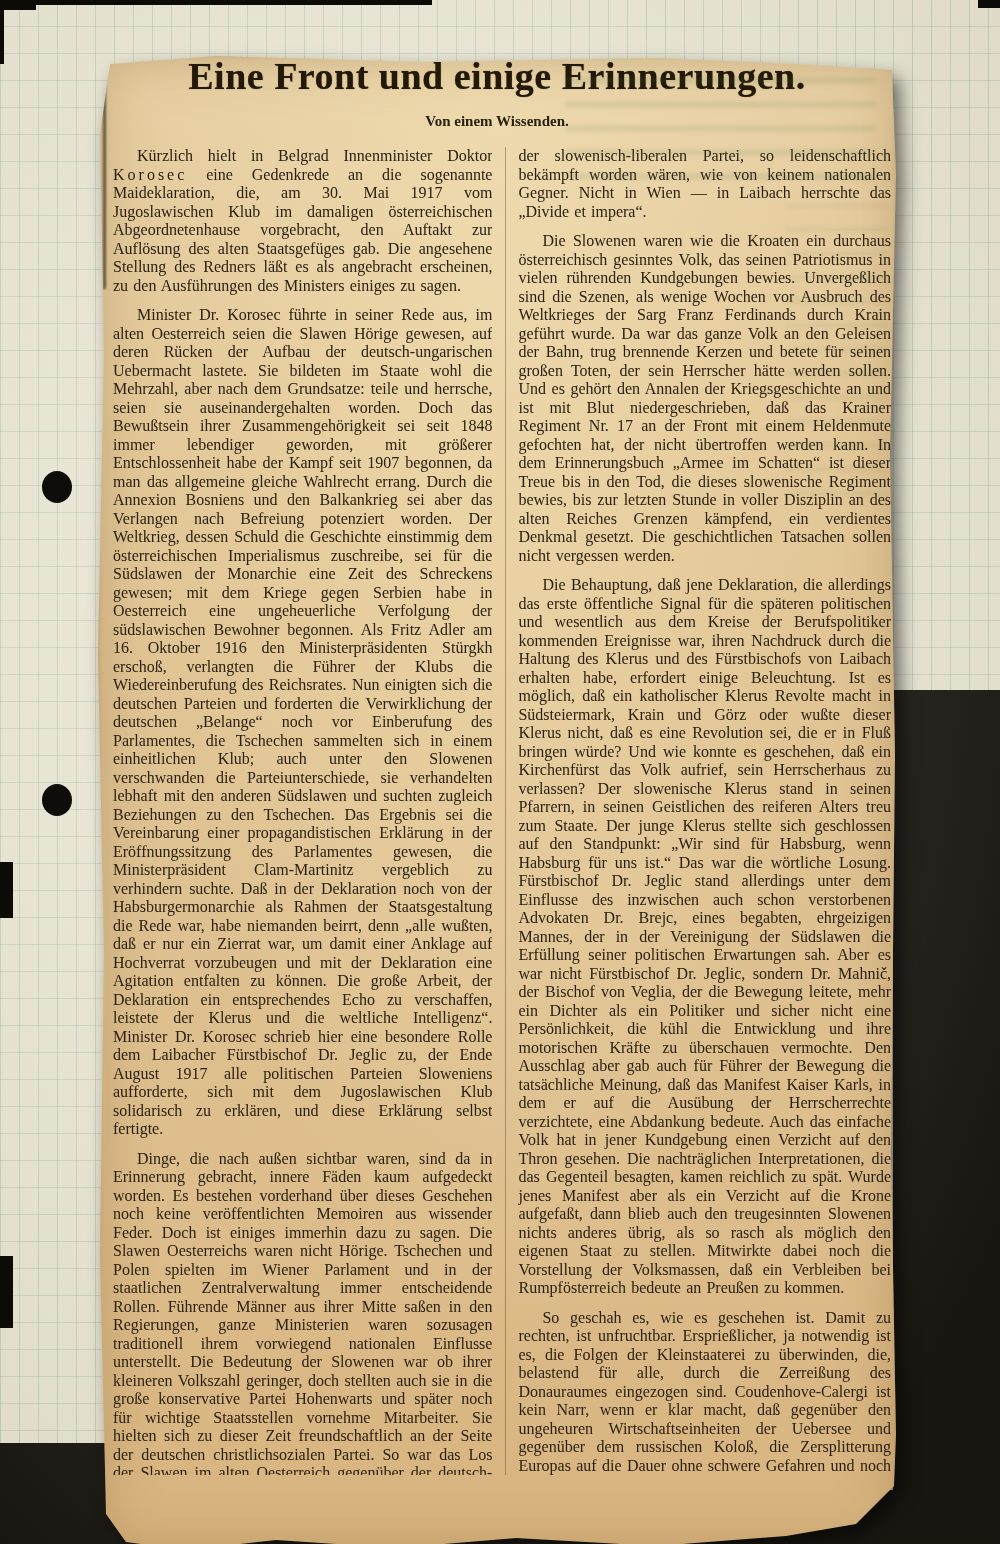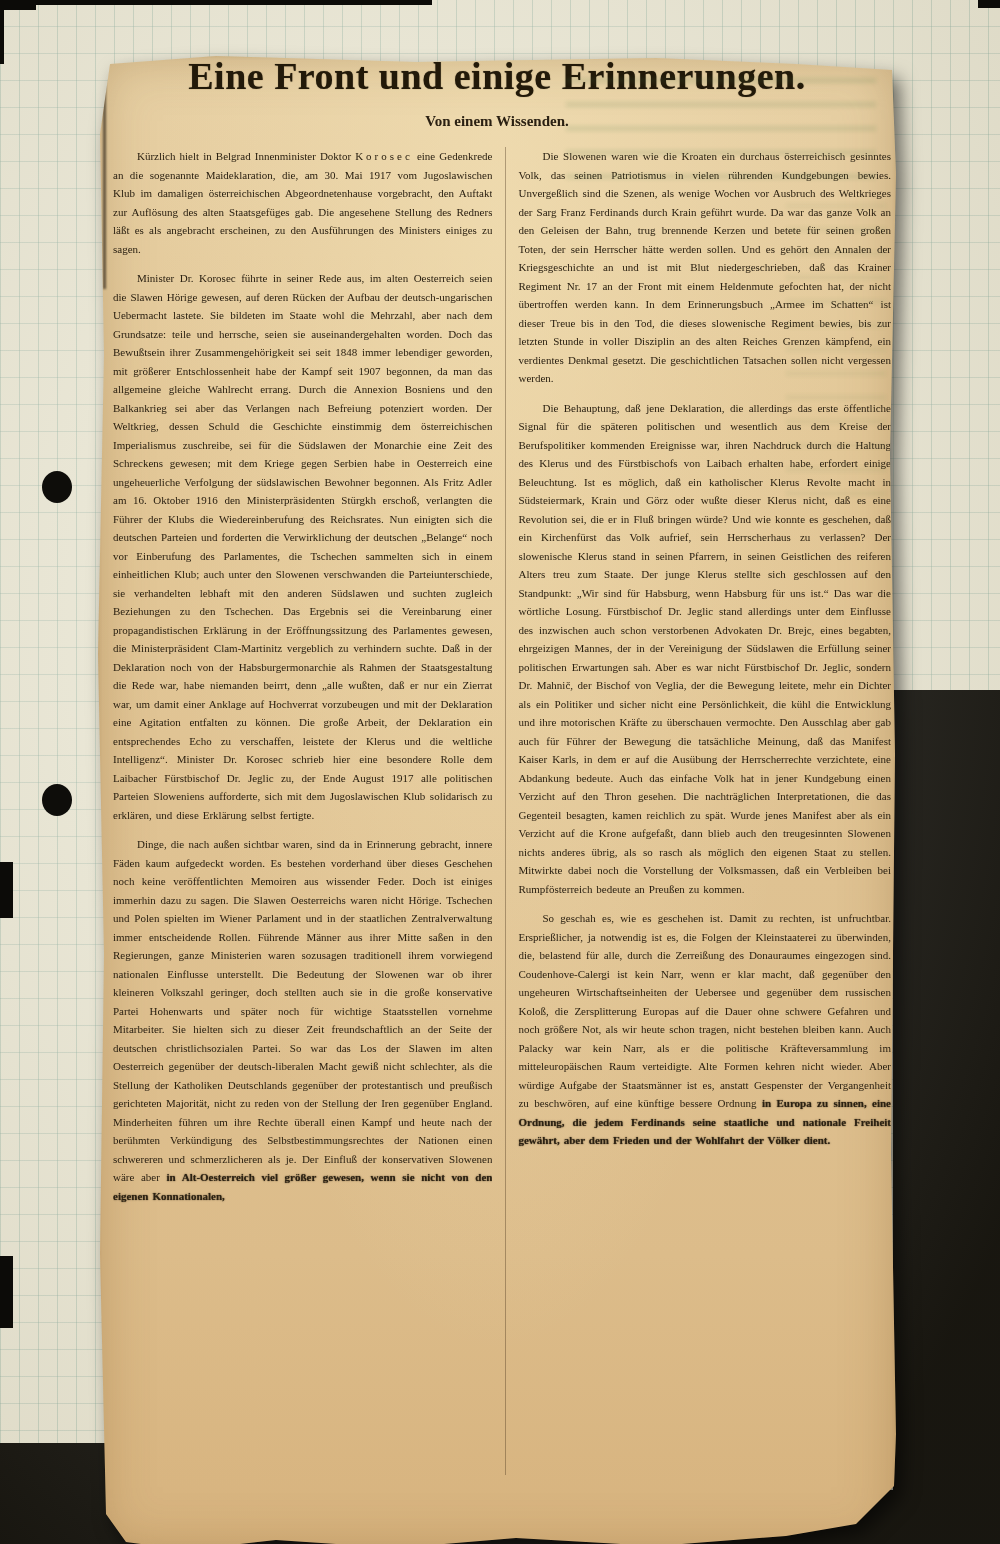--- a/index.html
+++ b/index.html
@@ -76,21 +76,21 @@
     margin-top:15px;text-align:center;
     font-size:15px;font-weight:700;color:#2a2012;
   }
   .cols{
     display:flex;gap:13px;
     margin-top:17px;padding:0 7px 0 17px;
     height:1328px;overflow:hidden;
   }
   .col{
     width:385px;overflow:hidden;
-    font-size:11px;line-height:18.5px;
+    font-size:16px;line-height:18.5px;
     text-align:justify;text-justify:inter-word;
     word-spacing:1.2px;
     hyphens:auto;
     color:#2b2112;
   }
   .col.right{border-left:1px solid rgba(70,50,25,.38);padding-left:12px;width:378px;}
   .col p{margin:0 0 11px;text-indent:24px;}
   .col p.no-indent{text-indent:0;}
   .spaced-name{letter-spacing:3px;}
   .smudged{font-weight:700;text-shadow:0 0 1.5px rgba(30,20,8,.8);}
@@ -122,20 +122,21 @@
     <div class="cols">
       <div class="col left">
         <p><span>Kürzlich hielt in Belgrad Innenminister Doktor</span>
           <span class="spaced-name">Korosec</span>
           <span>eine Gedenkrede an die sogenannte Maideklaration, die, am 30. Mai 1917 vom Jugoslawischen Klub im damaligen österreichischen Abgeordnetenhause vorgebracht, den Auftakt zur Auflösung des alten Staatsgefüges gab. Die angesehene Stellung des Redners läßt es als angebracht erscheinen, zu den Ausführungen des Ministers einiges zu sagen.</span></p>
         <p><span>Minister Dr. Korosec führte in seiner Rede aus, im alten Oesterreich seien die Slawen Hörige gewesen, auf deren Rücken der Aufbau der deutsch-ungarischen Uebermacht lastete. Sie bildeten im Staate wohl die Mehrzahl, aber nach dem Grundsatze: teile und herrsche, seien sie auseinandergehalten worden. Doch das Bewußtsein ihrer Zusammengehörigkeit sei seit 1848 immer lebendiger geworden, mit größerer Entschlossenheit habe der Kampf seit 1907 begonnen, da man das allgemeine gleiche Wahlrecht errang. Durch die Annexion Bosniens und den Balkankrieg sei aber das Verlangen nach Befreiung potenziert worden. Der Weltkrieg, dessen Schuld die Geschichte einstimmig dem österreichischen Imperialismus zuschreibe, sei für die Südslawen der Monarchie eine Zeit des Schreckens gewesen; mit dem Kriege gegen Serbien habe in Oesterreich eine ungeheuerliche Verfolgung der südslawischen Bewohner begonnen. Als Fritz Adler am 16. Oktober 1916 den Ministerpräsidenten Stürgkh erschoß, verlangten die Führer der Klubs die Wiedereinberufung des Reichsrates. Nun einigten sich die deutschen Parteien und forderten die Verwirklichung der deutschen „Belange“ noch vor Einberufung des Parlamentes, die Tschechen sammelten sich in einem einheitlichen Klub; auch unter den Slowenen verschwanden die Parteiunterschiede, sie verhandelten lebhaft mit den anderen Südslawen und suchten zugleich Beziehungen zu den Tschechen. Das Ergebnis sei die Vereinbarung einer propagandistischen Erklärung in der Eröffnungssitzung des Parlamentes gewesen, die Ministerpräsident Clam-Martinitz vergeblich zu verhindern suchte. Daß in der Deklaration noch von der Habsburgermonarchie als Rahmen der Staatsgestaltung die Rede war, habe niemanden beirrt, denn „alle wußten, daß er nur ein Zierrat war, um damit einer Anklage auf Hochverrat vorzubeugen und mit der Deklaration eine Agitation entfalten zu können. Die große Arbeit, der Deklaration ein entsprechendes Echo zu verschaffen, leistete der Klerus und die weltliche Intelligenz“. Minister Dr. Korosec schrieb hier eine besondere Rolle dem Laibacher Fürstbischof Dr. Jeglic zu, der Ende August 1917 alle politischen Parteien Sloweniens aufforderte, sich mit dem Jugoslawischen Klub solidarisch zu erklären, und diese Erklärung selbst fertigte.</span></p>
         <p><span>Dinge, die nach außen sichtbar waren, sind da in Erinnerung gebracht, innere Fäden kaum aufgedeckt worden. Es bestehen vorderhand über dieses Geschehen noch keine veröffentlichten Memoiren aus wissender Feder. Doch ist einiges immerhin dazu zu sagen. Die Slawen Oesterreichs waren nicht Hörige. Tschechen und Polen spielten im Wiener Parlament und in der staatlichen Zentralverwaltung immer entscheidende Rollen. Führende Männer aus ihrer Mitte saßen in den Regierungen, ganze Ministerien waren sozusagen traditionell ihrem vorwiegend nationalen Einflusse unterstellt. Die Bedeutung der Slowenen war ob ihrer kleineren Volkszahl geringer, doch stellten auch sie in die große konservative Partei Hohenwarts und später noch für wichtige Staatsstellen vornehme Mitarbeiter. Sie hielten sich zu dieser Zeit freundschaftlich an der Seite der deutschen christlichsozialen Partei. So war das Los der Slawen im alten Oesterreich gegenüber der deutsch-liberalen Macht gewiß nicht schlechter, als die Stellung der Katholiken Deutschlands gegenüber der protestantisch und preußisch gerichteten Majorität, nicht zu reden von der Stellung der Iren gegenüber England. Minderheiten führen um ihre Rechte überall einen Kampf und heute nach der berühmten Verkündigung des Selbstbestimmungsrechtes der Nationen einen schwereren und schmerzlicheren als je. Der Einfluß der konservativen Slowenen wäre aber</span>
           <span class="smudged">in Alt-Oesterreich viel größer gewesen, wenn sie nicht von den eigenen Konnationalen,</span></p>
       </div>
       <div class="col right">
+        <p class="no-indent"><span>der slowenisch-liberalen Partei, so leidenschaftlich bekämpft worden wären, wie von keinem nationalen Gegner. Nicht in Wien — in Laibach herrschte das „Divide et impera“.</span></p>
         <p><span>Die Slowenen waren wie die Kroaten ein durchaus österreichisch gesinntes Volk, das seinen Patriotismus in vielen rührenden Kundgebungen bewies. Unvergeßlich sind die Szenen, als wenige Wochen vor Ausbruch des Weltkrieges der Sarg Franz Ferdinands durch Krain geführt wurde. Da war das ganze Volk an den Geleisen der Bahn, trug brennende Kerzen und betete für seinen großen Toten, der sein Herrscher hätte werden sollen. Und es gehört den Annalen der Kriegsgeschichte an und ist mit Blut niedergeschrieben, daß das Krainer Regiment Nr. 17 an der Front mit einem Heldenmute gefochten hat, der nicht übertroffen werden kann. In dem Erinnerungsbuch „Armee im Schatten“ ist dieser Treue bis in den Tod, die dieses slowenische Regiment bewies, bis zur letzten Stunde in voller Disziplin an des alten Reiches Grenzen kämpfend, ein verdientes Denkmal gesetzt. Die geschichtlichen Tatsachen sollen nicht vergessen werden.</span></p>
         <p><span>Die Behauptung, daß jene Deklaration, die allerdings das erste öffentliche Signal für die späteren politischen und wesentlich aus dem Kreise der Berufspolitiker kommenden Ereignisse war, ihren Nachdruck durch die Haltung des Klerus und des Fürstbischofs von Laibach erhalten habe, erfordert einige Beleuchtung. Ist es möglich, daß ein katholischer Klerus Revolte macht in Südsteiermark, Krain und Görz oder wußte dieser Klerus nicht, daß es eine Revolution sei, die er in Fluß bringen würde? Und wie konnte es geschehen, daß ein Kirchenfürst das Volk aufrief, sein Herrscherhaus zu verlassen? Der slowenische Klerus stand in seinen Pfarrern, in seinen Geistlichen des reiferen Alters treu zum Staate. Der junge Klerus stellte sich geschlossen auf den Standpunkt: „Wir sind für Habsburg, wenn Habsburg für uns ist.“ Das war die wörtliche Losung. Fürstbischof Dr. Jeglic stand allerdings unter dem Einflusse des inzwischen auch schon verstorbenen Advokaten Dr. Brejc, eines begabten, ehrgeizigen Mannes, der in der Vereinigung der Südslawen die Erfüllung seiner politischen Erwartungen sah. Aber es war nicht Fürstbischof Dr. Jeglic, sondern Dr. Mahnič, der Bischof von Veglia, der die Bewegung leitete, mehr ein Dichter als ein Politiker und sicher nicht eine Persönlichkeit, die kühl die Entwicklung und ihre motorischen Kräfte zu überschauen vermochte. Den Ausschlag aber gab auch für Führer der Bewegung die tatsächliche Meinung, daß das Manifest Kaiser Karls, in dem er auf die Ausübung der Herrscherrechte verzichtete, eine Abdankung bedeute. Auch das einfache Volk hat in jener Kundgebung einen Verzicht auf den Thron gesehen. Die nachträglichen Interpretationen, die das Gegenteil besagten, kamen reichlich zu spät. Wurde jenes Manifest aber als ein Verzicht auf die Krone aufgefaßt, dann blieb auch den treugesinnten Slowenen nichts anderes übrig, als so rasch als möglich den eigenen Staat zu stellen. Mitwirkte dabei noch die Vorstellung der Volksmassen, daß ein Verbleiben bei Rumpfösterreich bedeute an Preußen zu kommen.</span></p>
         <p><span>So geschah es, wie es geschehen ist. Damit zu rechten, ist unfruchtbar. Ersprießlicher, ja notwendig ist es, die Folgen der Kleinstaaterei zu überwinden, die, belastend für alle, durch die Zerreißung des Donauraumes eingezogen sind. Coudenhove-Calergi ist kein Narr, wenn er klar macht, daß gegenüber den ungeheuren Wirtschaftseinheiten der Uebersee und gegenüber dem russischen Koloß, die Zersplitterung Europas auf die Dauer ohne schwere Gefahren und noch größere Not, als wir heute schon tragen, nicht bestehen bleiben kann. Auch Palacky war kein Narr, als er die politische Kräfteversammlung im mitteleuropäischen Raum verteidigte. Alte Formen kehren nicht wieder. Aber würdige Aufgabe der Staatsmänner ist es, anstatt Gespenster der Vergangenheit zu beschwören, auf eine künftige bessere Ordnung</span>
           <span class="smudged">in Europa zu sinnen, eine Ordnung, die jedem Ferdinands seine staatliche und nationale Freiheit gewährt, aber dem Frieden und der Wohlfahrt der Völker dient.</span></p>
       </div>
     </div>
   </div>
 </div>
 
 </body></html>

